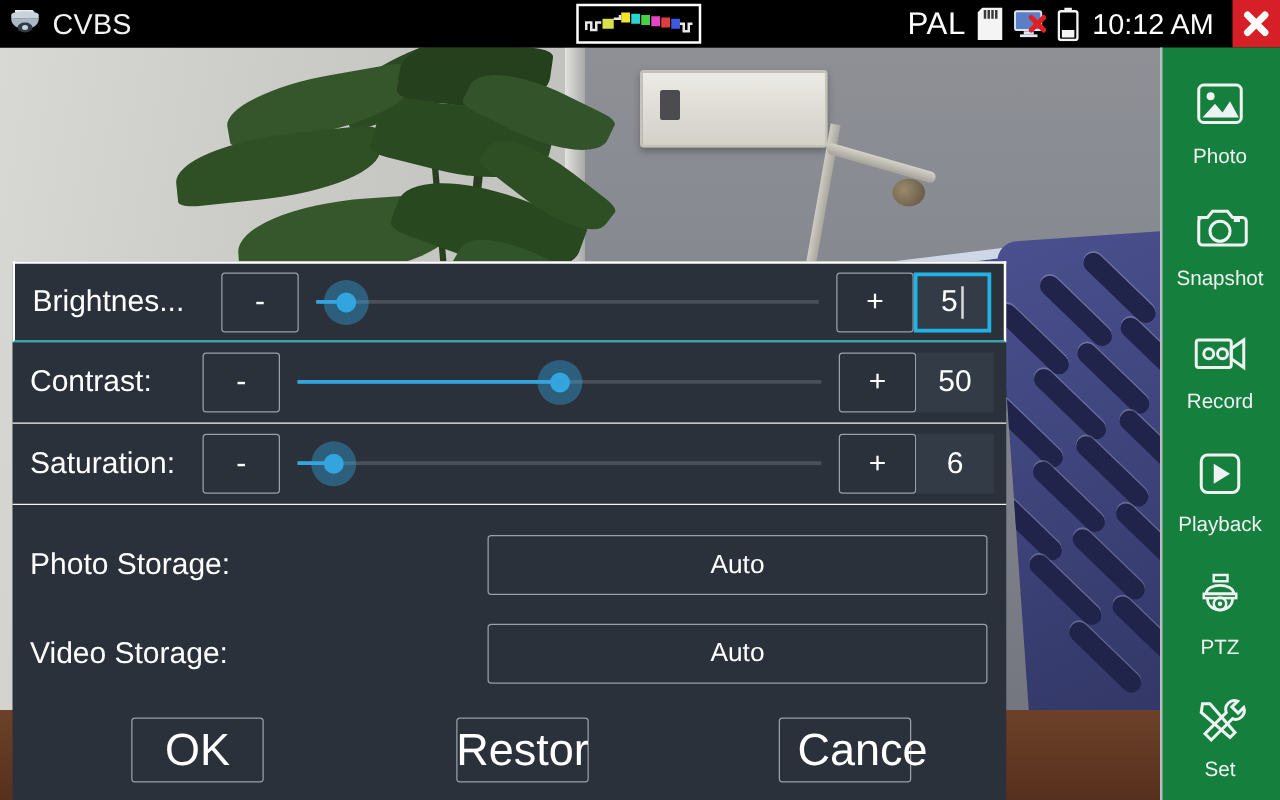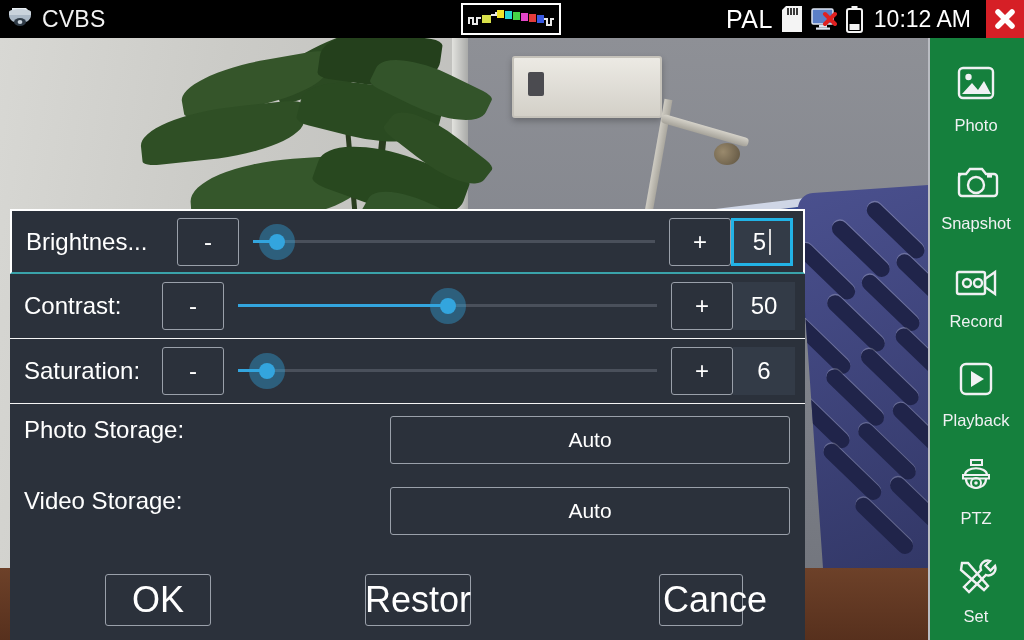--- a/index.html
+++ b/index.html
@@ -123,37 +123,37 @@
     background: #33a5de; transform: translateX(-8px);
   }
   .valbox {
     width: 62px; height: 48px; margin-right: 10px; background: #333b47;
     display: flex; align-items: center; justify-content: center;
     font-size: 24px; color: #fff;
   }
   .valbox.focused { border: 3px solid #22b3e6; }
   .caret { display:inline-block; width: 2px; height: 26px; background: #d9d9d9; margin-left: 3px; }
 
-  .crow { height: 71px; display: flex; }
+  .crow { height: 71px; display: flex; align-items: center; }
   .clabel { width: 380px; padding-left: 14px; font-size: 24px; color: #fff; }
   .cbtn {
     width: 400px; height: 48px; border: 1px solid #9aa0aa; border-radius: 3px;
     background: #2b313b; color: #fff; font-size: 21px;
     display: flex; align-items: center; justify-content: center; cursor: pointer;
   }
 
   #dlg-buttons { position: absolute; left: 0; bottom: 10px; width: 795px; height: 56px; }
   .dbtn {
     position: absolute; height: 52px; border: 1px solid #9aa0aa; border-radius: 3px;
     background: #2b313b; color: #fff; font-size: 36px;
     display: flex; align-items: center; justify-content: center; cursor: pointer;
   }
   #btn-ok { left: 95px; width: 106px; }
   #btn-restore { left: 355px; width: 106px; }
-  #btn-cancel { left: 649px; width: 84px; padding-left: 28px; }
+  #btn-cancel { left: 613px; width: 106px; padding-left: 28px; }
 </style>
 </head>
 <body>
 
 <div id="screen">
 
   <div id="video">
     <div class="v-wallL"></div>
     <div class="v-wallR"></div>
     <div class="v-wallSeam"></div>

